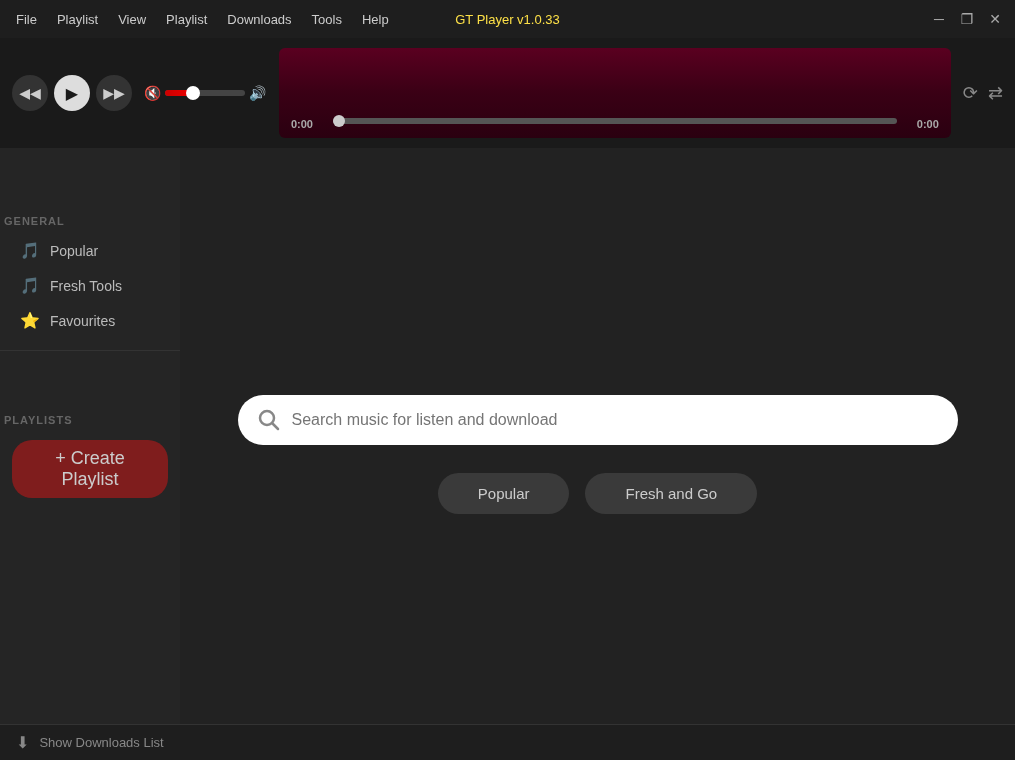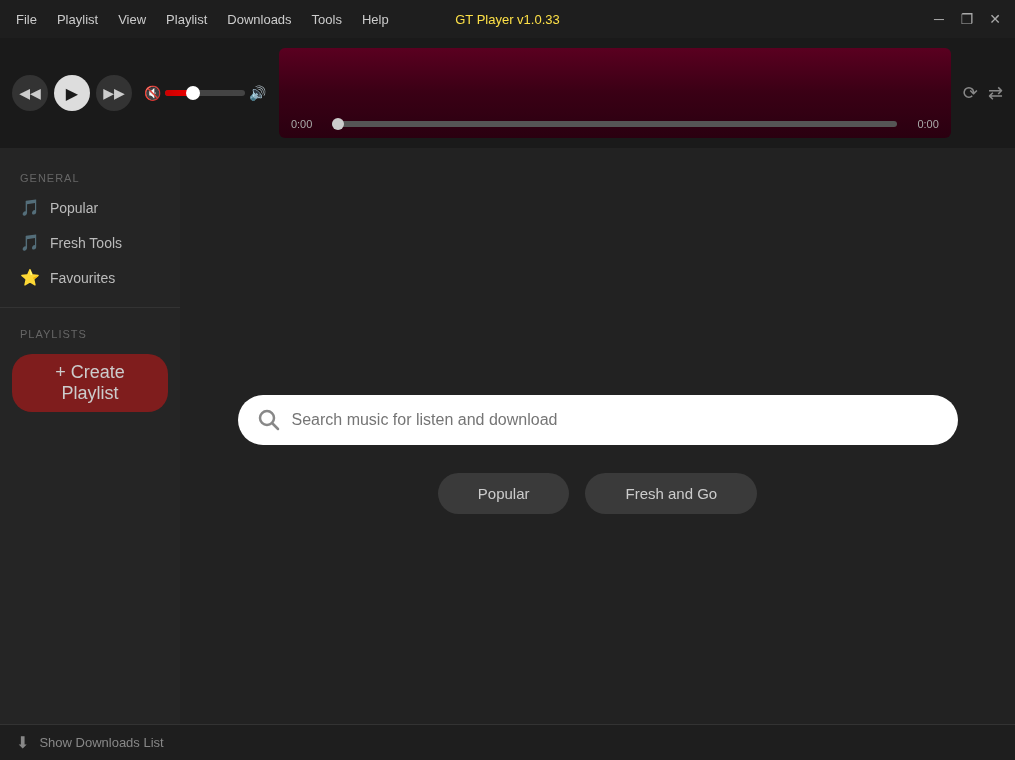--- a/index.html
+++ b/index.html
@@ -129,22 +129,23 @@
       border-radius: 6px;
       height: 90px;
       display: flex;
       flex-direction: column;
       justify-content: flex-end;
       padding: 8px 12px;
       position: relative;
     }
     #progress-bar-container {
       display: flex;
-      align-items: center;
+      align-items: flex-start;
       gap: 20px;
+      font-weight: bold;
     }
     #time-start { font-size: 11px; color: #aaa; }
     #progress-track {
       flex: 1;
       height: 6px;
       background: #555;
       border-radius: 3px;
       position: relative;
     }
     #progress-fill {
@@ -188,24 +189,25 @@
       width: 180px;
       background: #252525;
       padding: 16px 0;
       display: flex;
       flex-direction: column;
       gap: 0;
     }
     .sidebar-section-label {
       font-size: 11px;
       color: #666;
-      font-weight: normal;
+      font-weight: bold;
       letter-spacing: 1px;
-      padding: 8px 20px 6px;
+      padding: 8px 4px 6px;
       text-transform: uppercase;
+      margin-top: 43px;
     }
     .sidebar-item {
       display: flex;
       align-items: center;
       gap: 10px;
       padding: 8px 16px;
       cursor: pointer;
       border-radius: 4px;
       margin: 0 4px;
       font-size: 14px;

